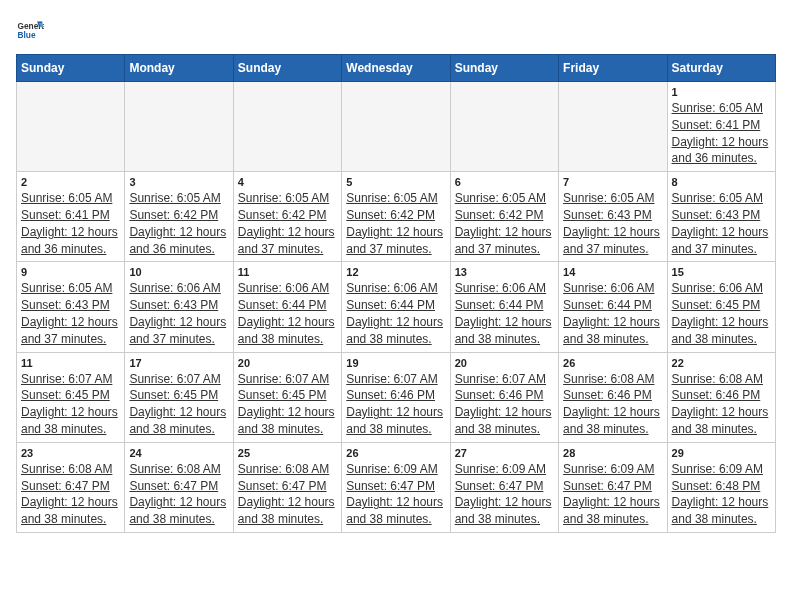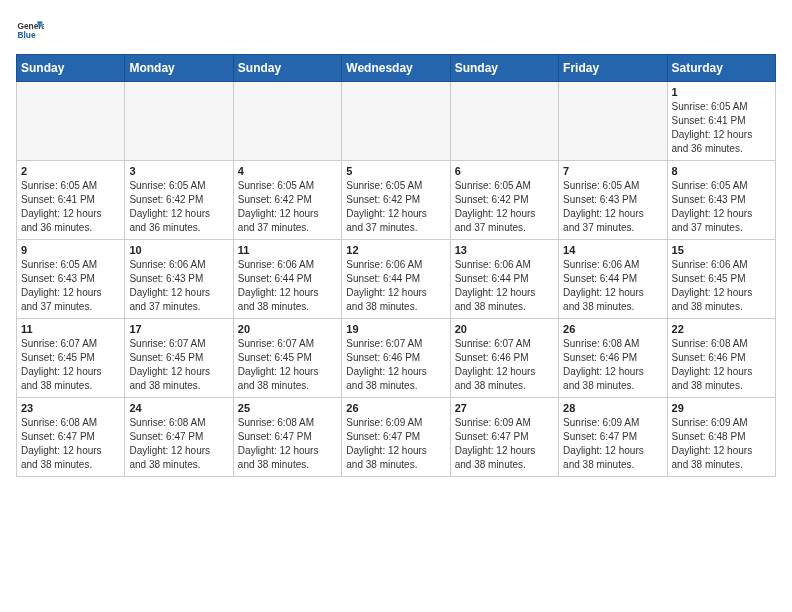--- a/index.html
+++ b/index.html
@@ -62,23 +62,24 @@
       background: #f5f5f5;
     }
     .day-num {
       font-weight: bold;
       font-size: 11px;
       color: #222;
       display: block;
       margin-bottom: 2px;
     }
     .day-info {
-      font-size: 10px;
+      font-size: 12px;
       color: #333;
       line-height: 1.4;
+      text-decoration: underline;
     }
   </style>
 </head>
 <body>
 
 <div class="header-area">
   <div class="logo">
     <svg class="logo-icon" viewBox="0 0 40 40">
       <text x="2" y="18" font-size="12" font-weight="bold" fill="#333">General</text>
       <text x="2" y="32" font-size="12" font-weight="bold" fill="#1a5fa8">Blue</text>

